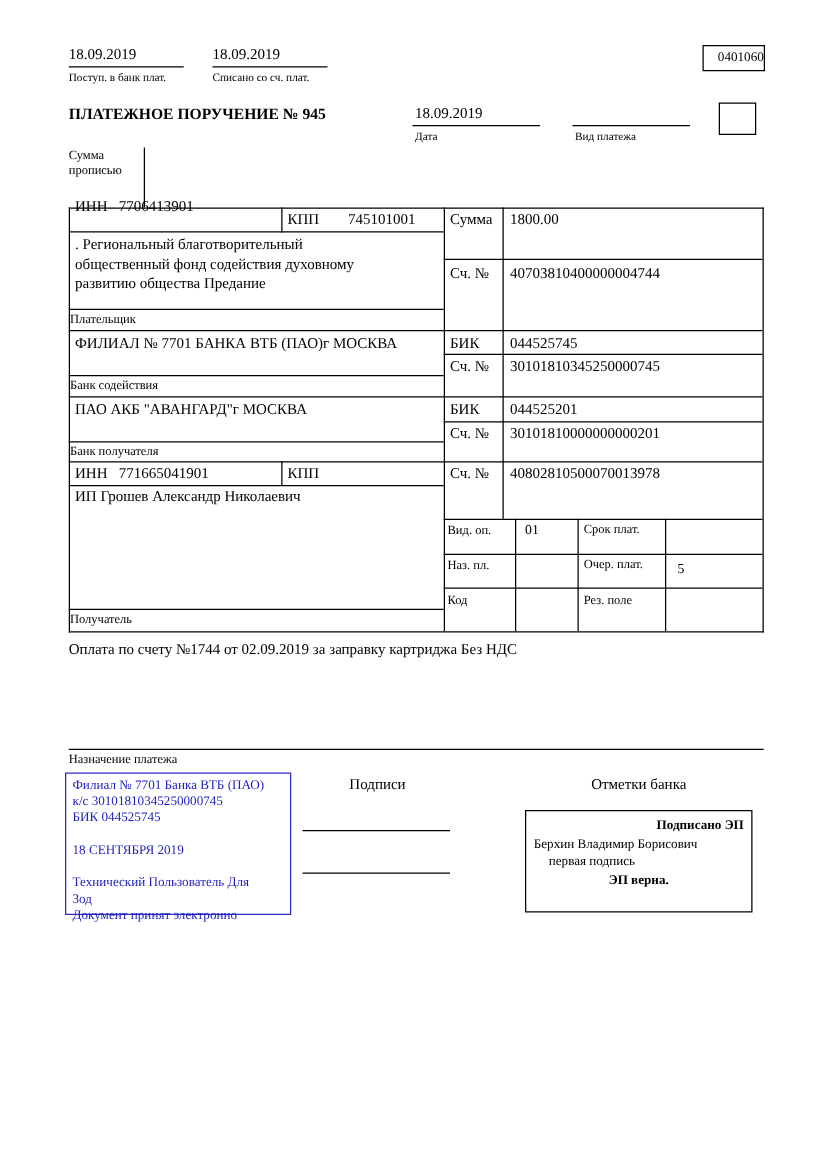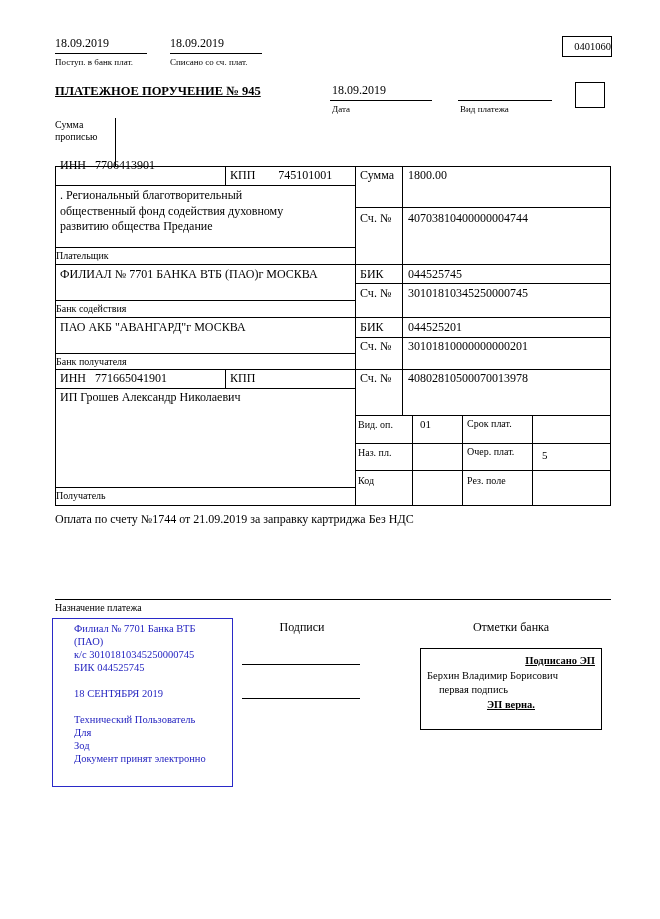--- a/index.html
+++ b/index.html
@@ -5,29 +5,29 @@
   * { margin:0; padding:0; box-sizing:border-box; }
   html,body { background:#ffffff; }
   .page {
     position:relative; width:660px; height:919px; background:#fff;
     font-family:"Liberation Serif","DejaVu Serif",serif; color:#000;
     overflow:hidden; margin:0 auto;
   }
   .t   { position:absolute; font-size:12px; white-space:nowrap; line-height:1.15; }
   .small { font-size:9px; }
   .sec { font-size:10px; }
-  .bold { font-weight:bold;text-decoration:underline; }
+  .bold { font-weight:bold; }
   .pre { position:absolute; white-space:pre-line; }
   .wrap { position:absolute; white-space:normal; }
   .ln  { position:absolute; background:#000; }
   .box { position:absolute; border:1px solid #000; }
   .bluebox {
-    position:absolute; left:52px; top:618px; width:181px; height:169px;
+    position:absolute; left:52px; top:618px; width:181px; height:114px;
     border:1px solid #2a2ac8; color:#1f1fbf; font-size:10.5px; line-height:13px;
-    padding:3px 21px; white-space:pre-line;
+    padding:3px 5px; white-space:pre-line;
   }
   .stamp {
     position:absolute; left:420px; top:648px; width:182px; height:82px;
     border:1px solid #000; font-size:10.5px; line-height:14.5px; padding:5px 6px;
   }
 </style>
 </head>
 <body>
 
 <div class="page">
@@ -122,21 +122,21 @@
   <div class="t sec" style="left:358px;top:419px">Вид. оп.</div>
   <div class="t" style="left:420px;top:418px;font-size:11px">01</div>
   <div class="wrap sec" style="left:467px;top:418px;width:48px;line-height:12px">Срок плат.</div>
   <div class="t sec" style="left:358px;top:447px">Наз. пл.</div>
   <div class="wrap sec" style="left:467px;top:446px;width:48px;line-height:12px">Очер. плат.</div>
   <div class="t" style="left:542px;top:449px;font-size:11px">5</div>
   <div class="t sec" style="left:358px;top:475px">Код</div>
   <div class="t sec" style="left:467px;top:475px">Рез. поле</div>
   <div class="t sec" style="left:56px;top:490px">Получатель</div>
 
-  <div class="t" style="left:55px;top:513px">Оплата по счету №1744 от 21.09.2019 за заправку картриджа Без НДС</div>
+  <div class="t" style="left:55px;top:513px">Оплата по счету №1744 от 02.09.2019 за заправку картриджа Без НДС</div>
   <div class="ln" style="left:55px;top:599px;width:556px;height:1px"></div>
   <div class="t sec" style="left:55px;top:602px">Назначение платежа</div>
 
   <div class="bluebox">Филиал № 7701 Банка ВТБ (ПАО)
 к/с 30101810345250000745
 БИК 044525745
 
 18 СЕНТЯБРЯ 2019
 
 Технический Пользователь Для

